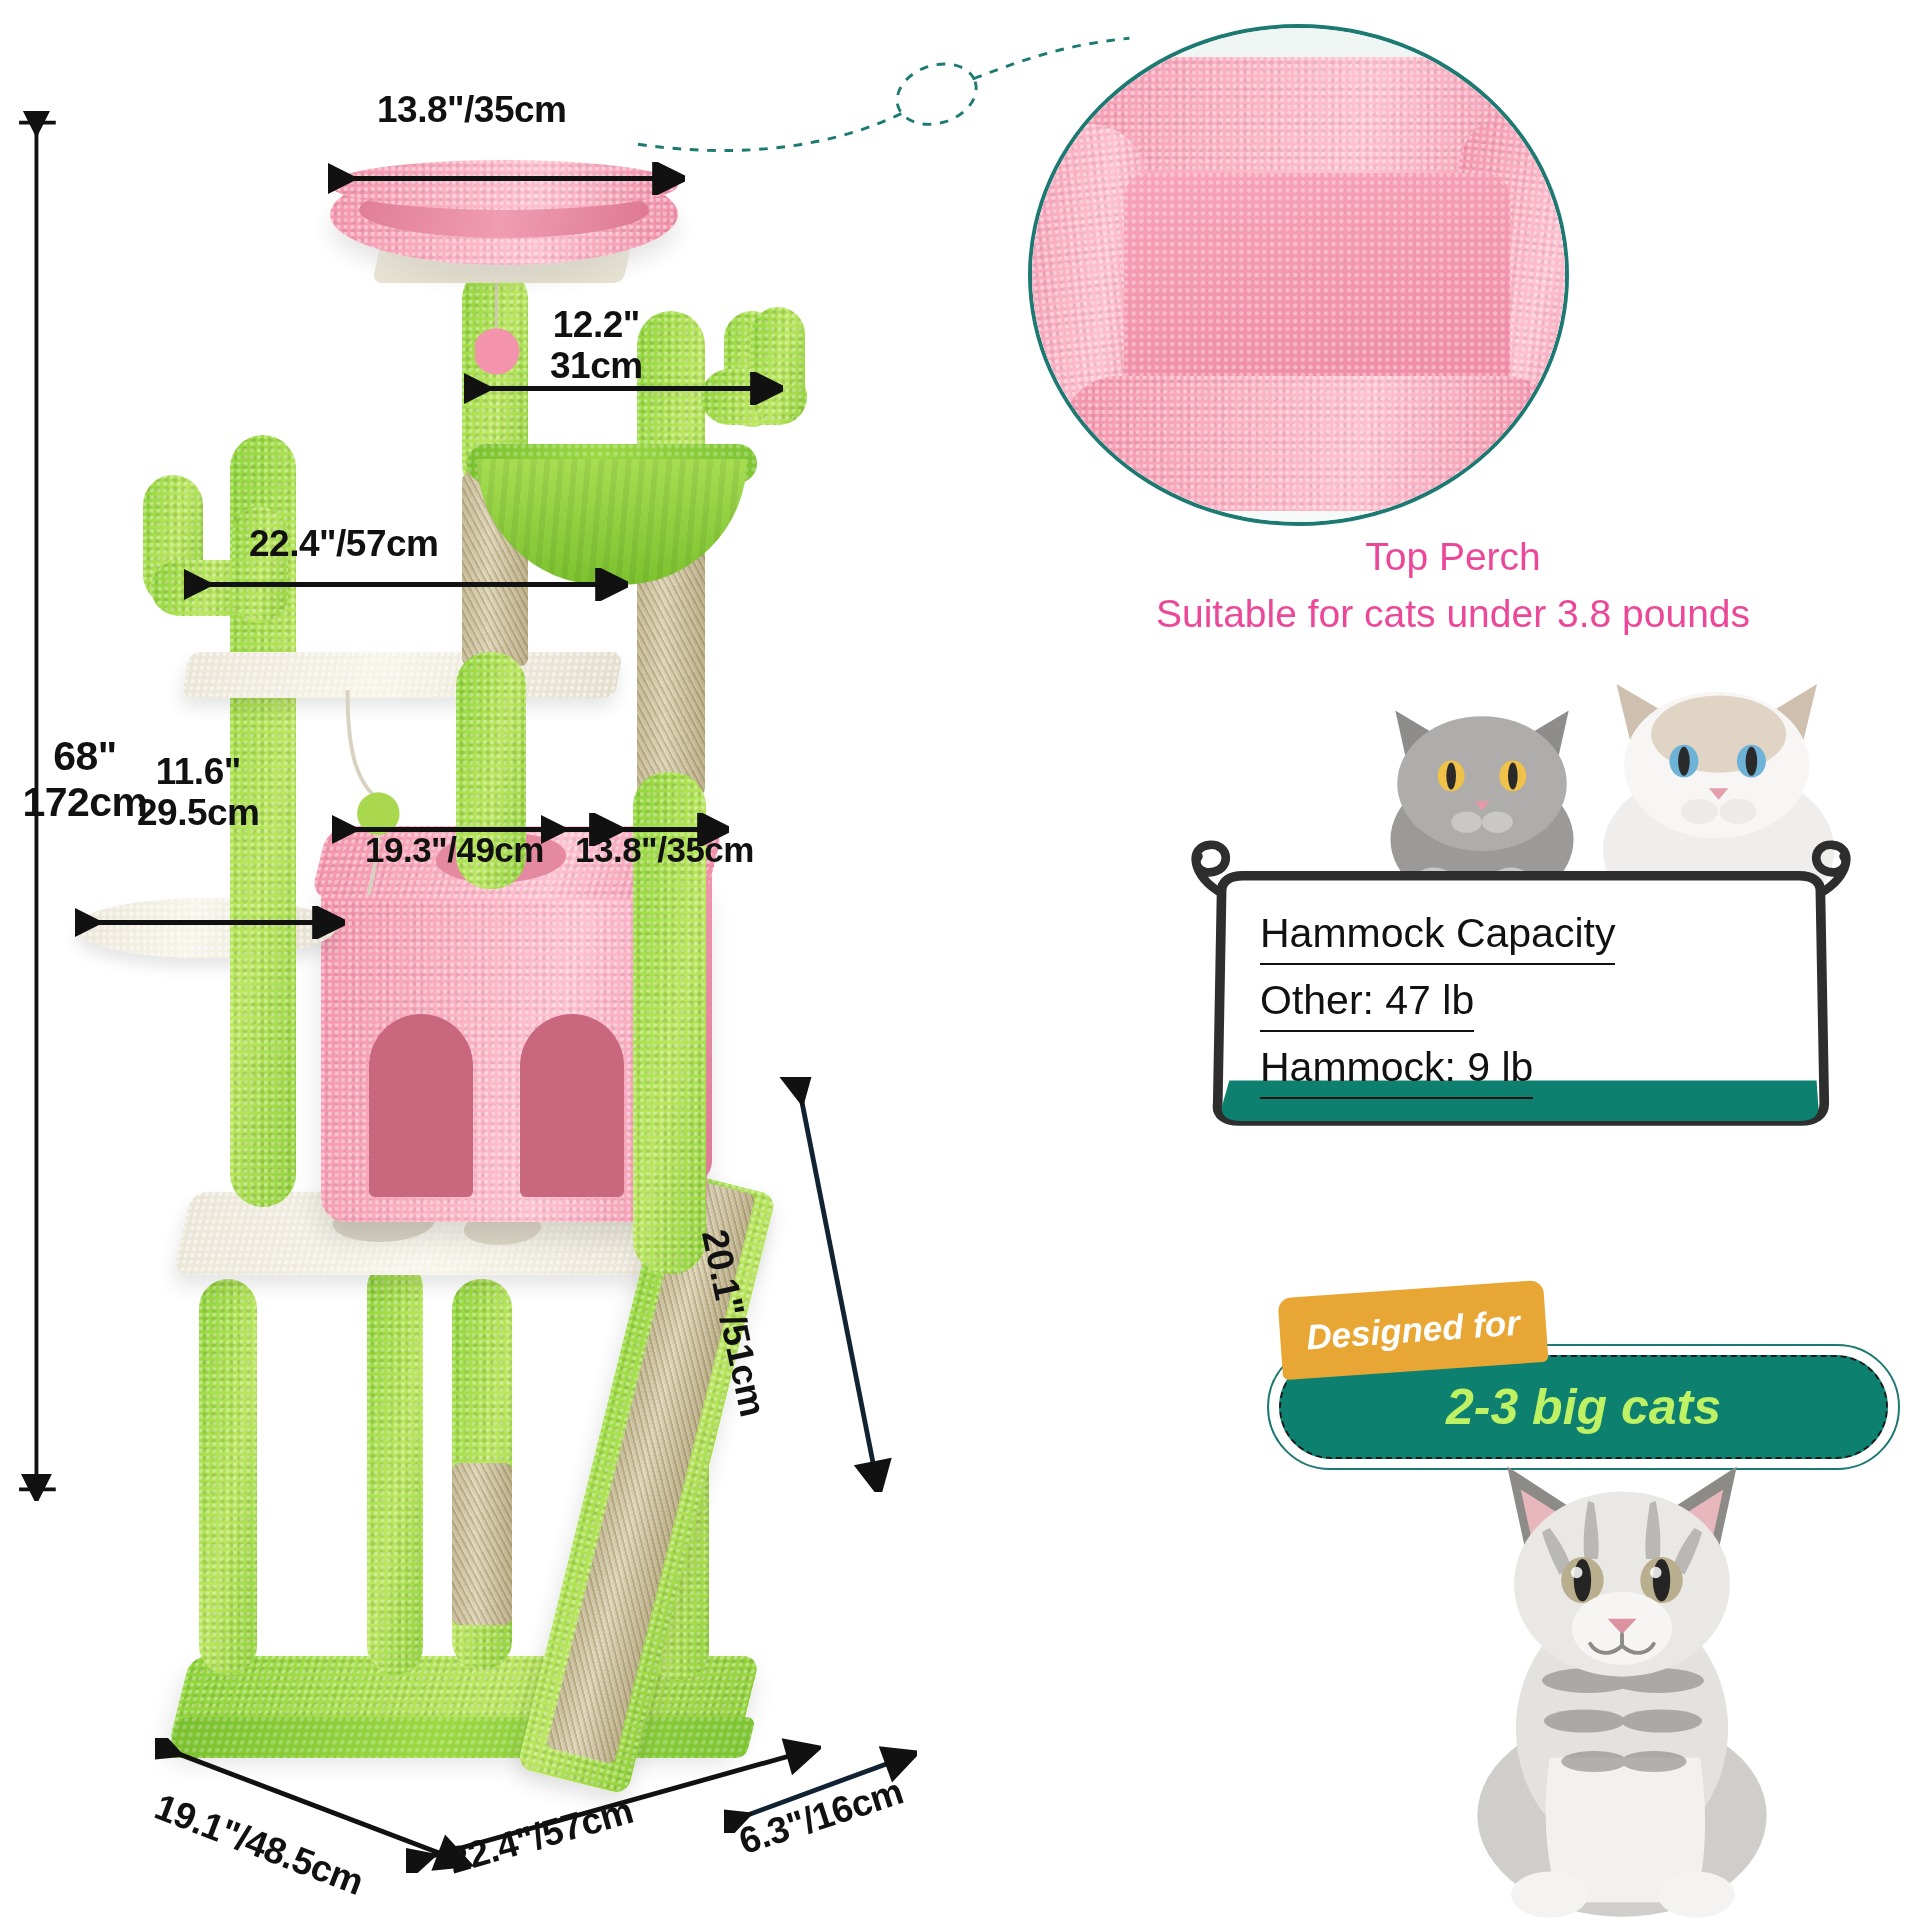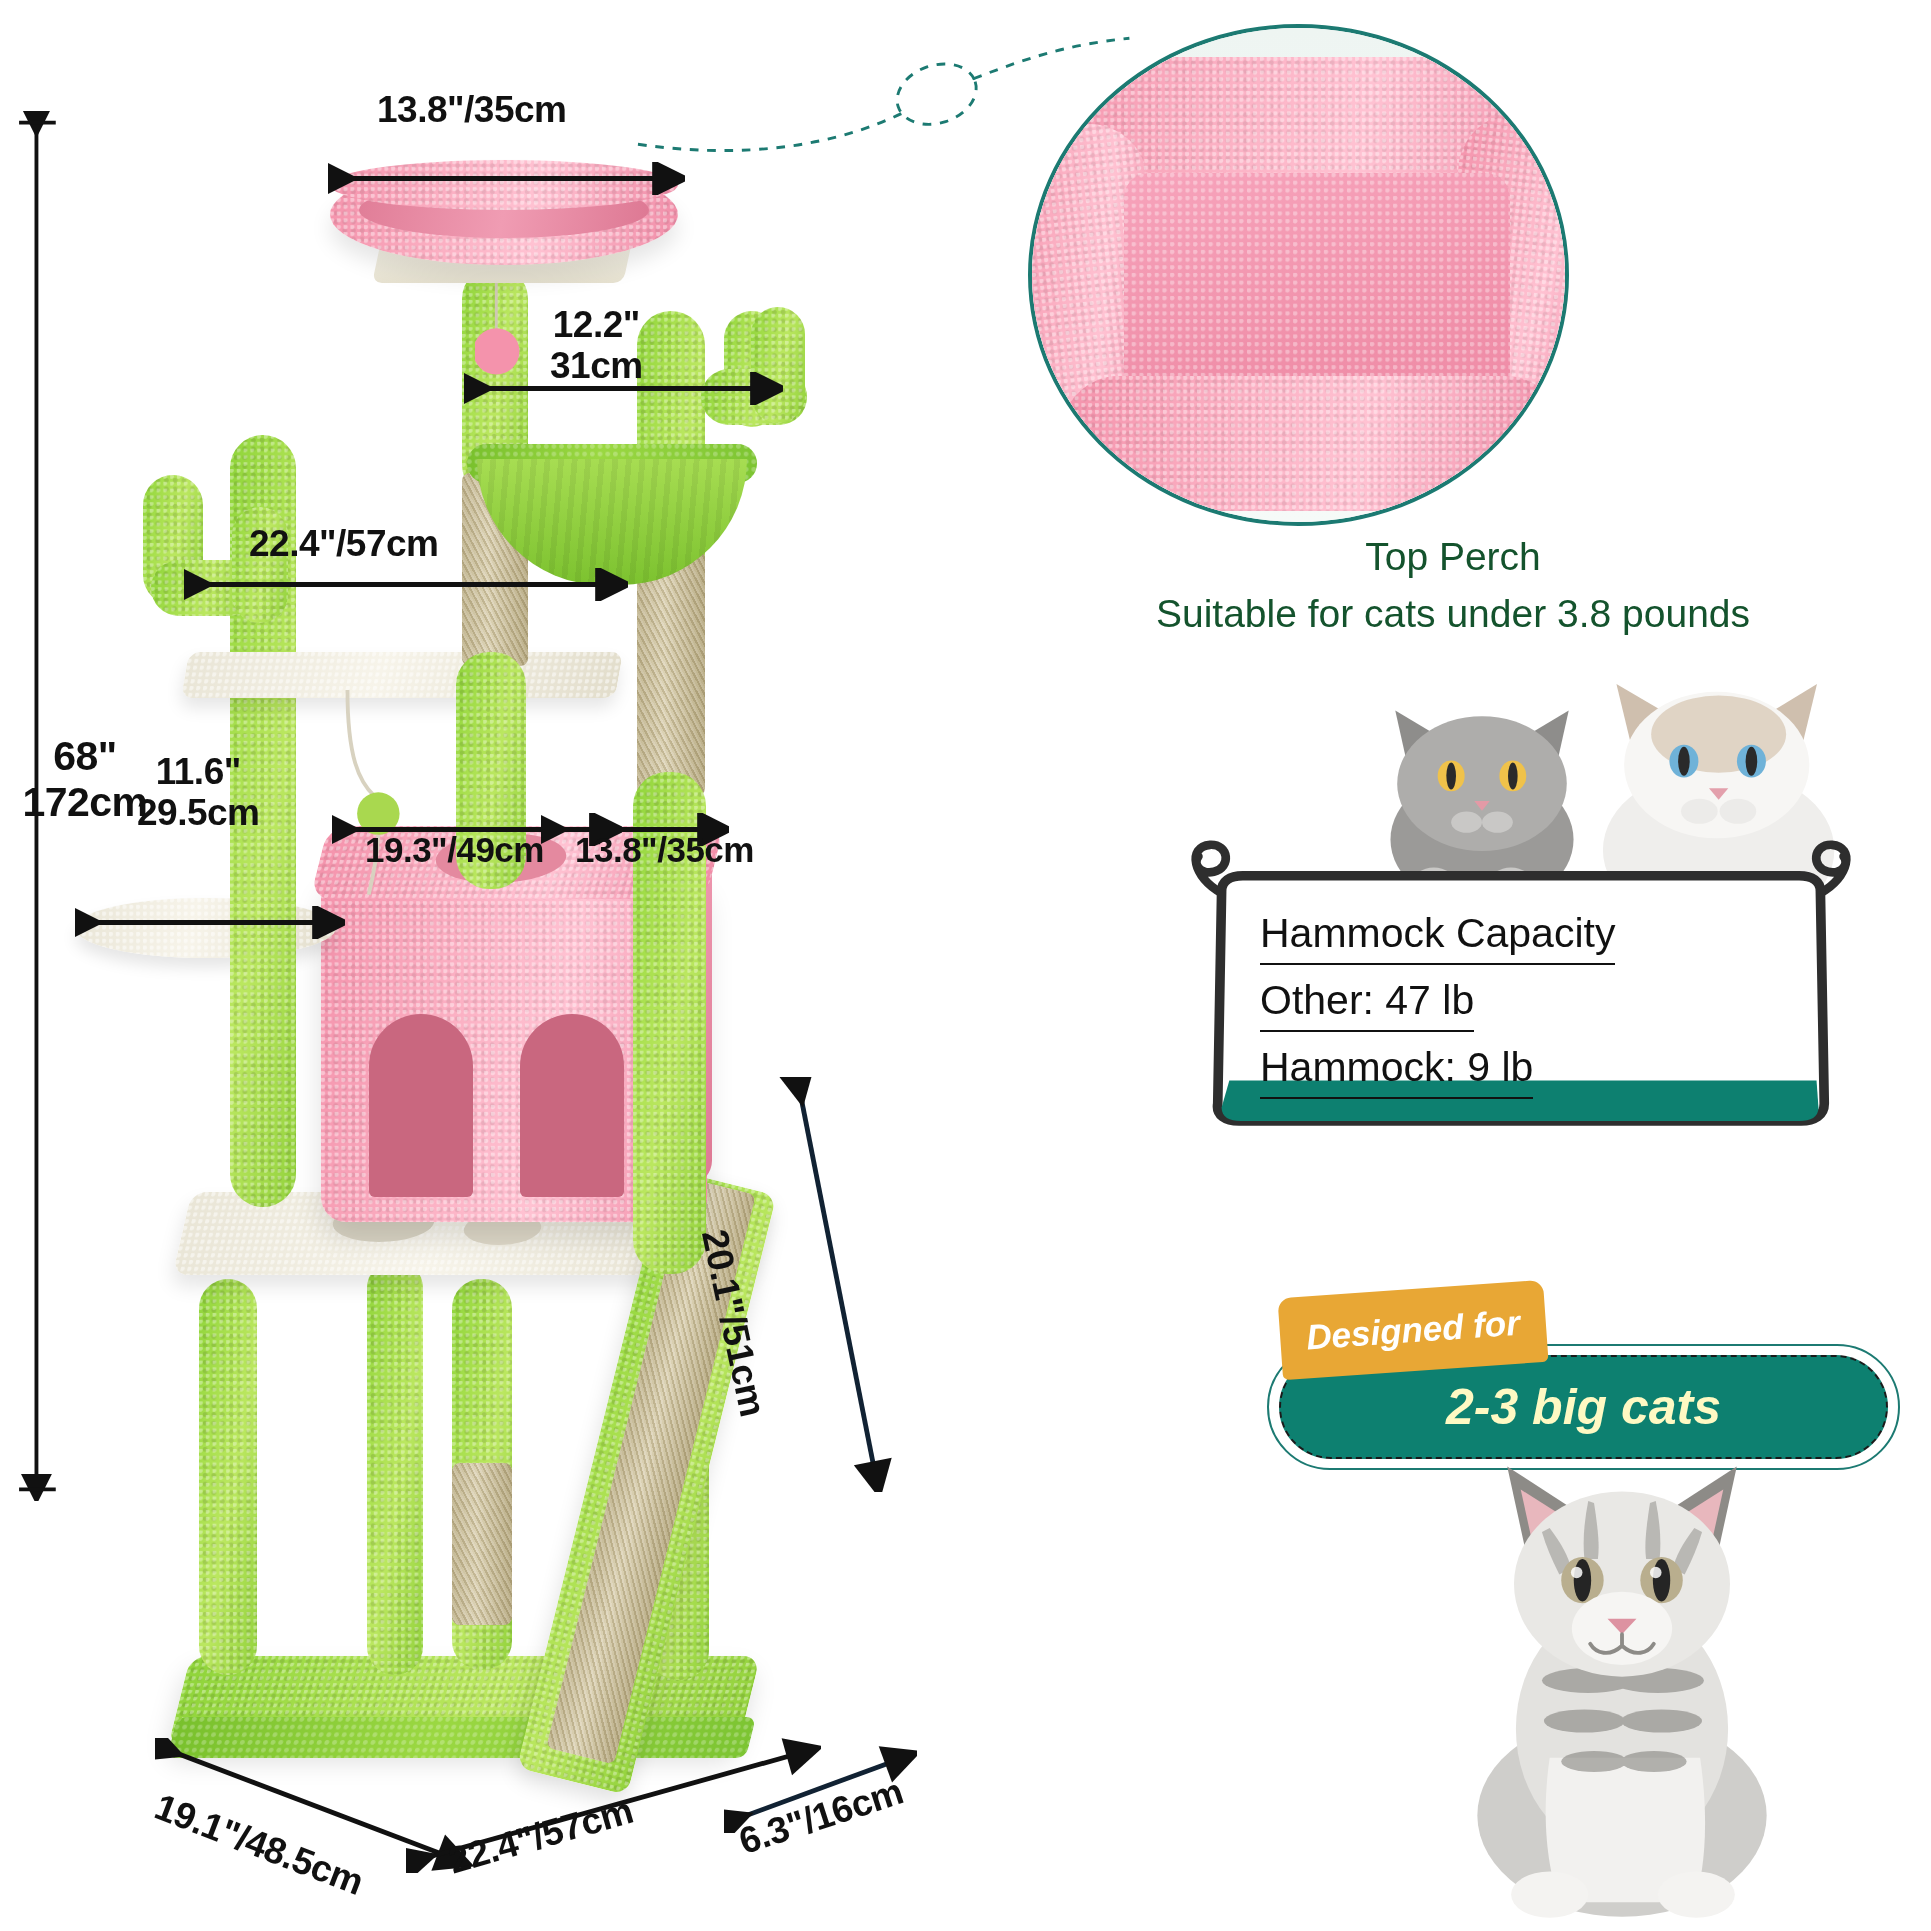--- a/index.html
+++ b/index.html
@@ -66,21 +66,21 @@
   }
 
   
   #perch-circle {
     position:absolute; left:1028px; top:24px; width:541px; height:502px;
     border:4.8px solid #1c7a72; border-radius:50%;
     overflow:hidden; background:#f2f7f5;
   }
   .perch-caption {
     position:absolute; left:975px; top:529px; width:956px;
-    text-align:center; color:#14532d; font-size:39px; line-height:1.45;
+    text-align:center; color:#ec4899; font-size:39px; line-height:1.45;
     font-family:"Liberation Sans", sans-serif;
   }
 
   
   #weight-sign { position:absolute; left:1212px; top:874px; width:618px; height:251px; }
   .sign-text { position:absolute; left:37px; top:23px; z-index:4; }
   .sign-text div {
     color:#111; font-size:41px; line-height:1.0; padding-bottom:8.7px; margin-bottom:15.4px;
     border-bottom:2.9px solid #111; display:inline-block;
   }
@@ -96,21 +96,21 @@
     z-index:3;
   }
   .pill-outer {
     position:absolute; left:21px; top:60px; width:633px; height:126px;
     border:2.9px solid #1c7a72; border-radius:68px;
   }
   .pill-inner {
     position:absolute; left:9.7px; top:8.7px; right:9.7px; bottom:8.7px;
     background:#0d8070; border:2.9px dashed #1a1a1a; border-radius:58px;
     display:flex; align-items:center; justify-content:center;
-    color:#fef9c3; font-size:50px; font-weight:700; font-style:italic;
+    color:#bef264; font-size:50px; font-weight:700; font-style:italic;
   }
 </style>
 </head>
 <body>
 
 <div class="stage">
 
   <div id="product">
 
     <svg class="abs" style="left:-43px; top:53px;" width="68" height="1390" viewBox="0 0 70 1440">

